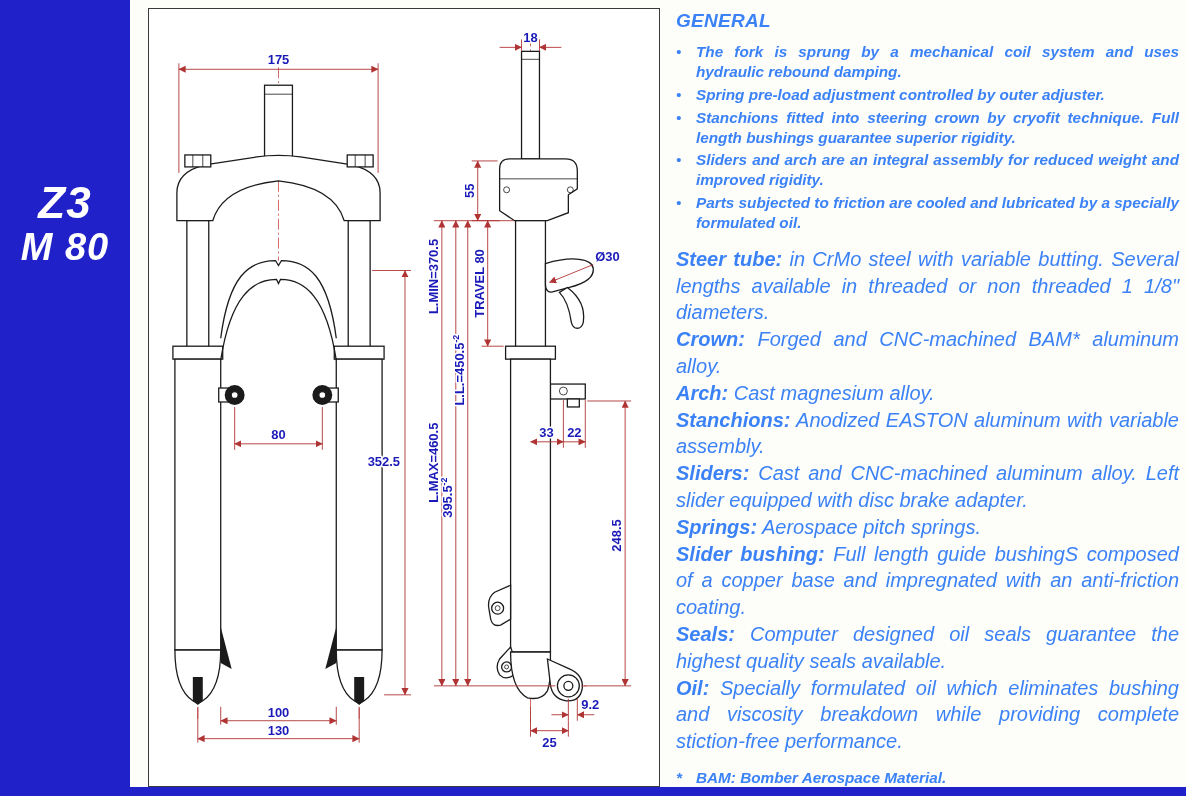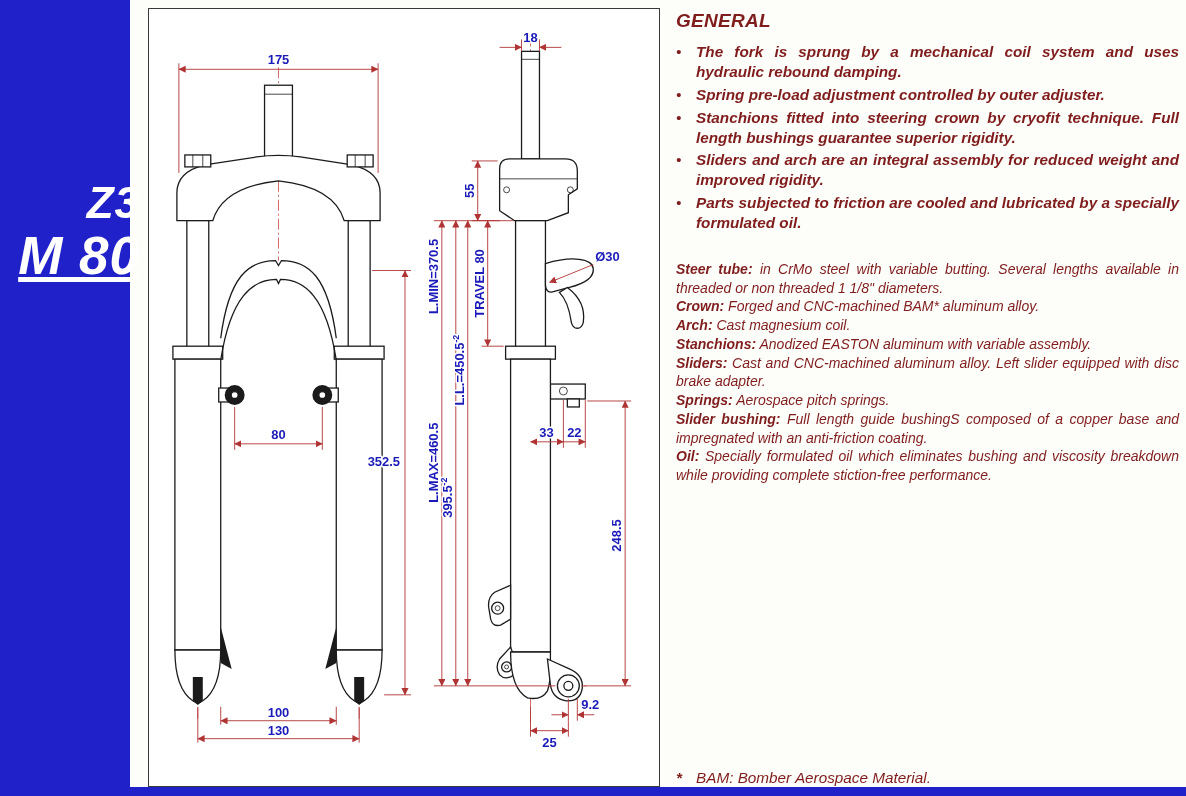--- a/index.html
+++ b/index.html
@@ -2,24 +2,24 @@
 <html><head>
 <meta charset="utf-8">
 <style>
   * { margin:0; padding:0; box-sizing:border-box; }
   html,body { background:#d8d8d8; }
   body { font-family:"Liberation Sans", sans-serif; }
   .page { position:relative; width:1186px; height:796px; background:#fdfdfa; overflow:hidden; margin:0 auto; }
 
   
   .sidebar { position:absolute; left:0; top:0; width:130px; height:796px; background:#2121c9; }
-  .brand { position:absolute; top:180px; left:10px; width:100%; text-align:right; color:#fff;
+  .brand { position:absolute; top:180px; left:0; width:100%; text-align:center; color:#fff;
            font-style:italic; font-weight:bold; font-family:"Liberation Sans", sans-serif; }
   .brand .model   { font-size:44px; line-height:1.05; letter-spacing:1px; }
-  .brand .variant { font-size:53px; line-height:1.15; letter-spacing:1px;text-decoration:underline; }
+  .brand .variant { font-size:38px; line-height:1.15; letter-spacing:1px; }
 
   
   .bottombar { position:absolute; left:130px; right:0; bottom:0; height:9px; background:#2121c9; }
 
   
   .frame { position:absolute; left:148px; top:8px; width:512px; height:779px;
            border:1.5px solid #3a3a3a; background:#fff; }
   .frame svg { display:block; width:100%; height:100%; }
 
   
@@ -28,32 +28,32 @@
   .ot { fill:none;    stroke:#1b1b1b; stroke-width:0.8; }
   .od { fill:#1b1b1b; stroke:none; }
   .dl { stroke:#b03434; stroke-width:0.9; fill:none; }
   .cl { stroke:#c84444; stroke-width:0.8; fill:none; stroke-dasharray:11 3 2 3; }
   .dim { font-family:"Liberation Sans", sans-serif; font-weight:bold; font-size:13px; fill:#1a1ab8;
          paint-order:stroke; stroke:#ffffff; stroke-width:3px; stroke-linejoin:round; }
   .sup { font-size:9px; }
 
   
   .rightcol { position:absolute; left:676px; top:8px; width:503px; height:782px;
-              font-style:italic; color:#7f1d1d; }
+              font-style:italic; color:#3b82f6; }
   .general-title { font-size:19px; font-weight:bold; font-style:italic; margin:2px 0 10px 0; letter-spacing:0.3px; }
   .bullets { list-style:none; }
   .bullets li { display:flex; margin-bottom:3px; font-size:15.3px; line-height:1.3; }
   .bullets .b  { flex:0 0 20px; }
   .bullets .bt { flex:1; text-align:justify;font-weight:bold; }
-  .specs { margin-top:27px; font-size:14px; line-height:1.34; text-align:justify; }
+  .specs { margin-top:13px; font-size:20px; line-height:1.34; text-align:justify; }
   .spec  { margin:0; }
   .term  { font-weight:bold; }
   .footnote { position:absolute; left:0; bottom:2px; width:100%; font-size:15.3px; line-height:1.3; display:flex; }
   .fmark { flex:0 0 20px; font-weight:bold; }
-  .fterm { font-weight:normal; }
+  .fterm { font-weight:bold; }
 </style>
 </head>
 <body>
 
 <div class="page">
 
   <div class="sidebar">
     <div class="brand">
       <div class="model">Z3</div>
       <div class="variant">M 80</div>
@@ -252,25 +252,26 @@
         </li>
       <li>
           <span class="b">•</span>
           <span class="bt">Parts subjected to friction are cooled and lubricated by a specially formulated oil.</span>
         </li>
     </ul>
 
     <div class="specs">
       <p class="spec"><b class="term">Steer tube:</b> <span>in CrMo steel with variable butting. Several lengths available in threaded or non threaded 1 1/8" diameters.</span></p>
       <p class="spec"><b class="term">Crown:</b> <span>Forged and CNC-machined BAM* aluminum alloy.</span></p>
-      <p class="spec"><b class="term">Arch:</b> <span>Cast magnesium coil.</span></p>
+      <p class="spec"><b class="term">Arch:</b> <span>Cast magnesium alloy.</span></p>
       <p class="spec"><b class="term">Stanchions:</b> <span>Anodized EASTON aluminum with variable assembly.</span></p>
       <p class="spec"><b class="term">Sliders:</b> <span>Cast and CNC-machined aluminum alloy. Left slider equipped with disc brake adapter.</span></p>
       <p class="spec"><b class="term">Springs:</b> <span>Aerospace pitch springs.</span></p>
       <p class="spec"><b class="term">Slider bushing:</b> <span>Full length guide bushingS composed of a copper base and impregnated with an anti-friction coating.</span></p>
+      <p class="spec"><b class="term">Seals:</b> <span>Computer designed oil seals guarantee the highest quality seals available.</span></p>
       <p class="spec"><b class="term">Oil:</b> <span>Specially formulated oil which eliminates bushing and viscosity breakdown while providing complete stiction-free performance.</span></p>
     </div>
 
     <div class="footnote">
       <span class="fmark">*</span>
       <span>
         <span class="fterm">BAM: Bomber Aerospace Material.</span><br>
       </span>
     </div>
   </div>

